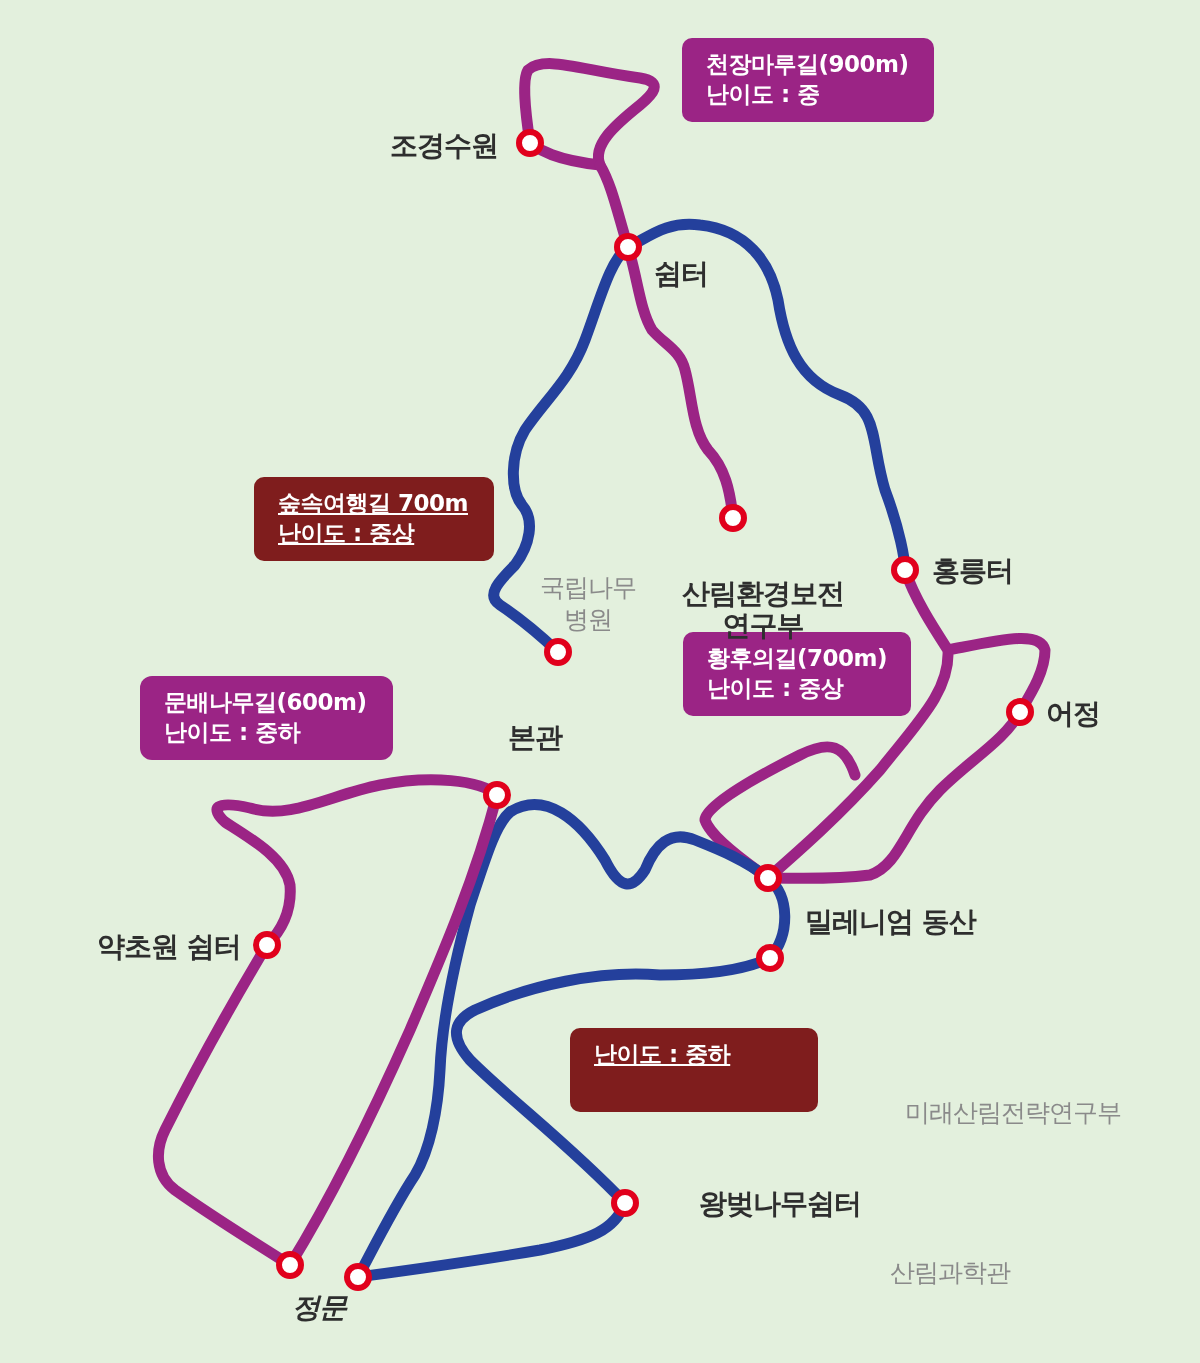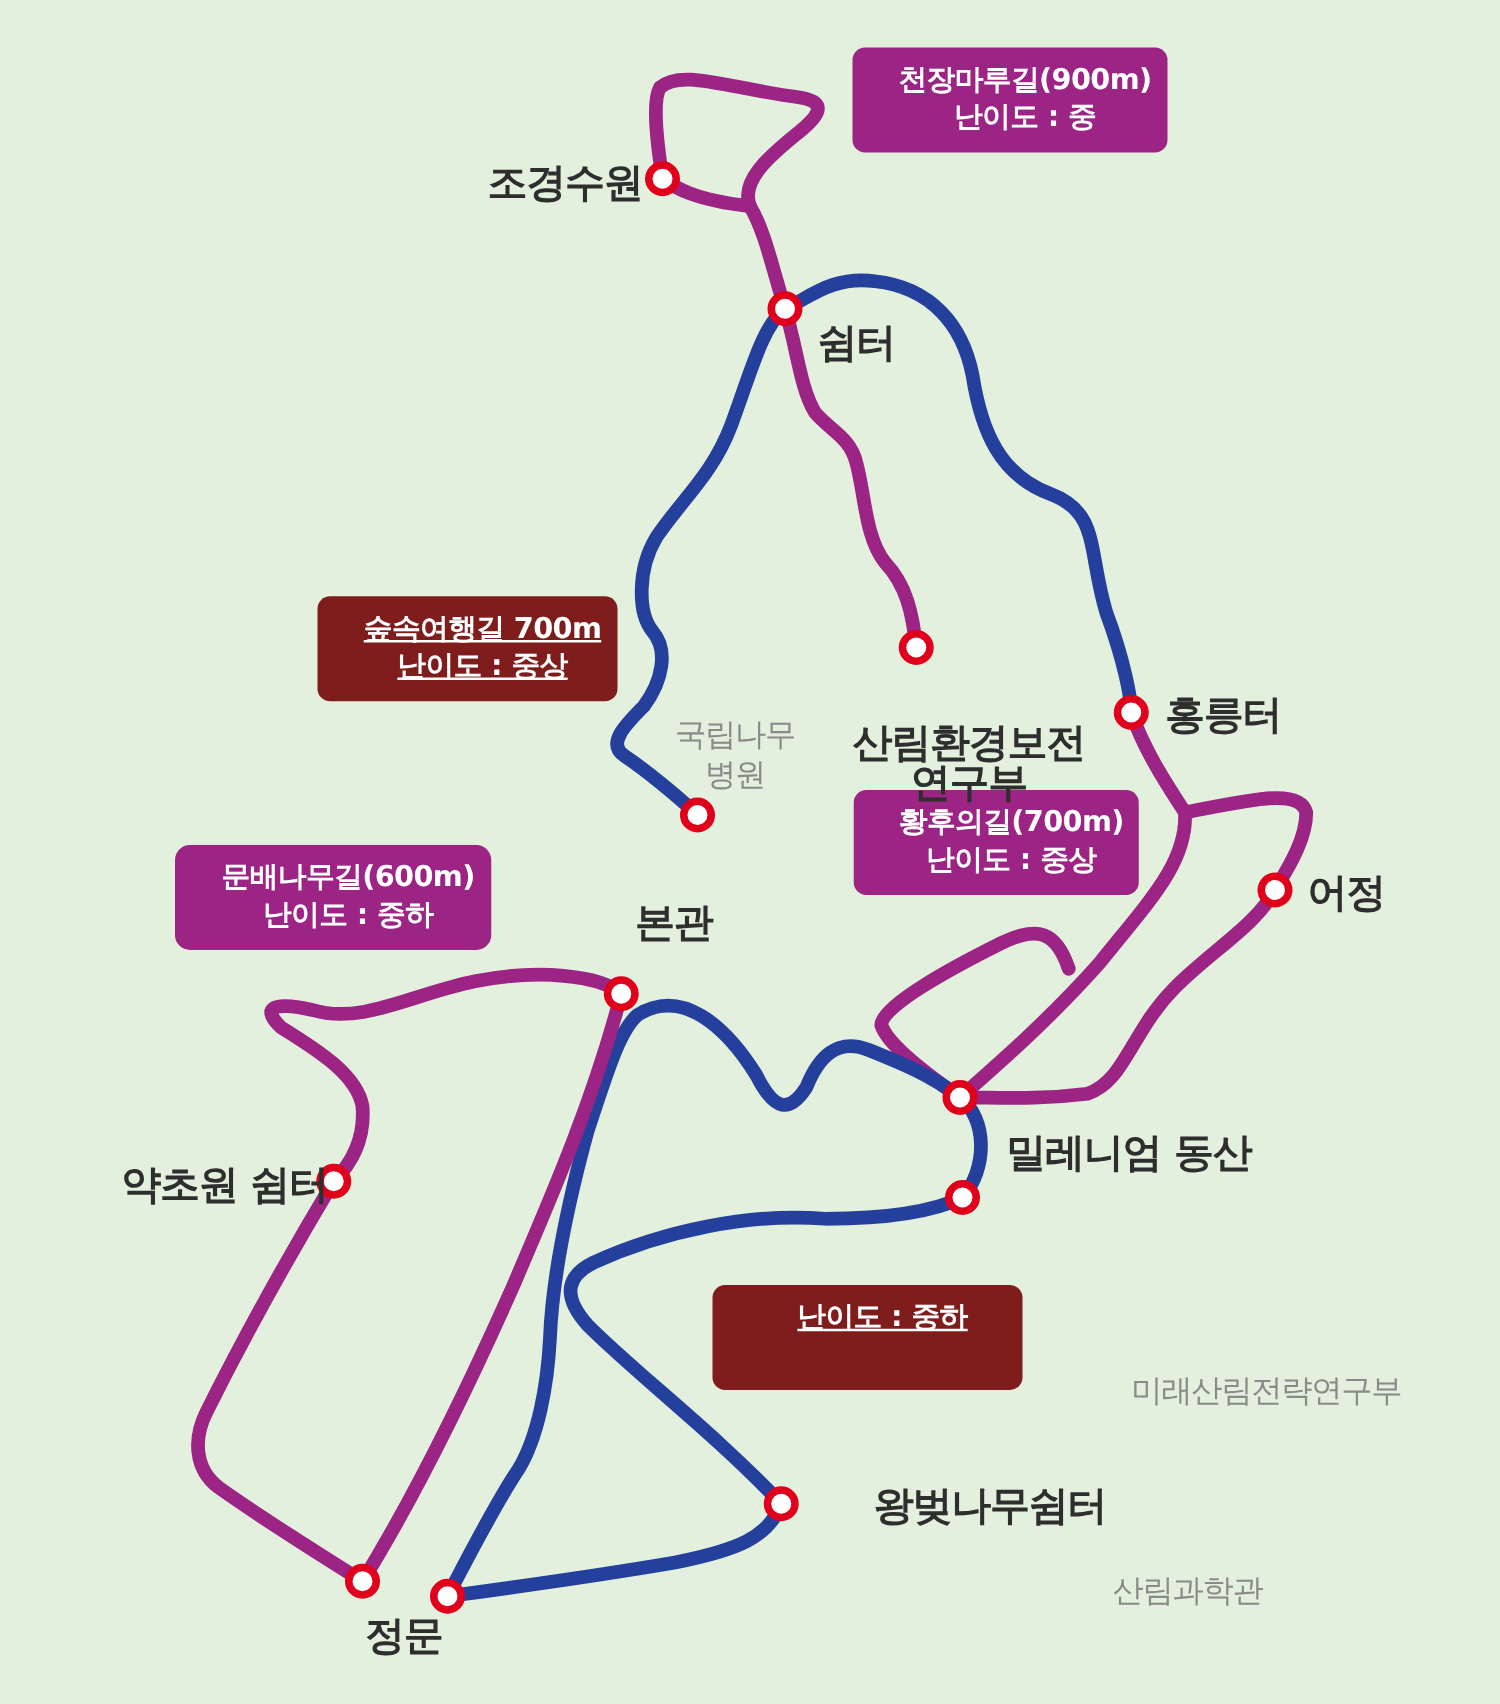--- a/index.html
+++ b/index.html
@@ -3,27 +3,27 @@
   <meta charset="utf-8">
   <style>
     html, body { margin:0; padding:0; }
     body { width:1200px; height:1363px; background:#e3f0dd; position:relative; overflow:hidden;
            font-family:"DejaVu Sans","Liberation Sans",sans-serif; }
     #map { position:absolute; left:0; top:0; }
     .trail { fill:none; stroke-width:11; stroke-linecap:round; stroke-linejoin:round; }
     .purple { stroke:#9b2485; }
     .blue { stroke:#24409c; }
     .stop { fill:#fff; stroke:#e1001c; stroke-width:6; }
-    .lbl { position:absolute; white-space:nowrap; color:#2e2e2e; font-weight:bold; font-size:32px; letter-spacing:-1px; line-height:32px; }
+    .lbl { position:absolute; white-space:nowrap; color:#2e2e2e; font-weight:bold; font-size:28px; letter-spacing:-1px; line-height:32px; }
     .lbl.bld { color:#8a8a8a; font-weight:normal; font-size:25px; text-align:center;margin-top:27px; }
     .box { position:absolute; border-radius:10px; color:#fff; font-weight:bold; font-size:23px; line-height:30px;
            padding:11px 0 0 24px; box-sizing:border-box; letter-spacing:-0.5px; }
     .box.p { background:#9b2485; }
     .box.b { background:#7f1d1d;text-decoration:underline; }
-    .box span { display:block;text-align:center; }
+    .box span { display:block; }
   </style>
 </head>
 <body>
 
 <svg id="map" width="1200" height="1363" viewBox="0 0 1200 1363">
 
   <path class="trail purple" d="M530,143 C525,110 522,80 528,70 C545,55 580,70 640,78 C665,82 652,95 640,105 C615,125 592,145 600,165 C555,160 540,150 530,143 Z"></path>
   <path class="trail purple" d="M600,165 C612,185 618,215 628,247 C638,280 640,310 652,330 C665,345 680,350 685,370 C692,395 692,430 708,450 C725,468 730,490 733,518"></path>
 
   <path class="trail blue" d="M558,652 C540,635 515,615 500,605 C485,595 500,580 515,565 C530,545 535,520 522,505 C510,490 510,455 525,430 C545,400 570,380 585,340 C600,300 610,260 628,247 C645,240 665,220 700,225 C745,230 770,260 778,300 C785,345 800,380 840,395 C880,410 870,440 885,490 C900,530 905,560 905,570"></path>
@@ -76,20 +76,20 @@
 <div class="lbl" style="left:682px;top:578px;text-align:center;">
   <div>산림환경보전</div>
   <div>연구부</div>
 </div>
 <div class="lbl" style="left:932px;top:555px;">홍릉터</div>
 <div class="lbl" style="left:1046px;top:698px;">어정</div>
 <div class="lbl" style="left:508px;top:710px;margin-top:12px;">본관</div>
 <div class="lbl" style="left:805px;top:906px;">밀레니엄 동산</div>
 <div class="lbl" style="left:97px;top:931px;">약초원 쉼터</div>
 <div class="lbl" style="left:669px;top:1188px;margin-left:30px;">왕벚나무쉼터</div>
-<div class="lbl" style="left:292px;top:1292px;">정문</div>
+<div class="lbl" style="left:292px;top:1292px;font-style:italic;">정문</div>
 
 <div class="lbl bld" style="left:540px;top:545px;">
   <div>국립나무</div>
   <div>병원</div>
 </div>
 <div class="lbl bld" style="left:905px;top:1070px;">미래산림전략연구부</div>
 <div class="lbl bld" style="left:890px;top:1230px;">산림과학관</div>
 
 </body></html>

